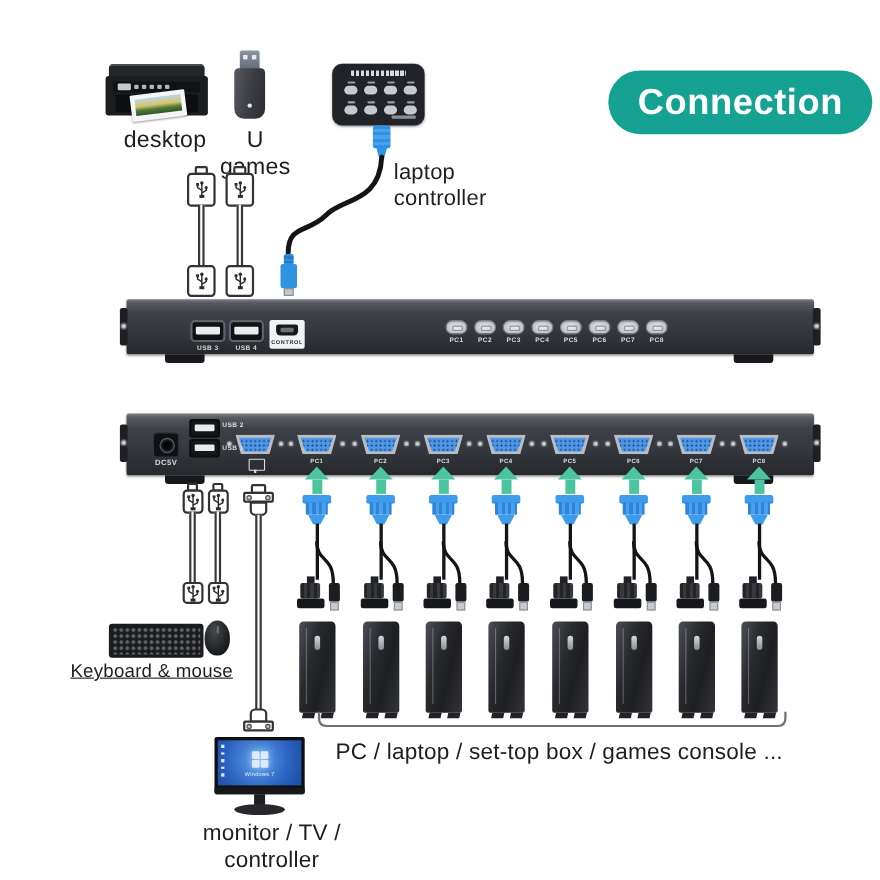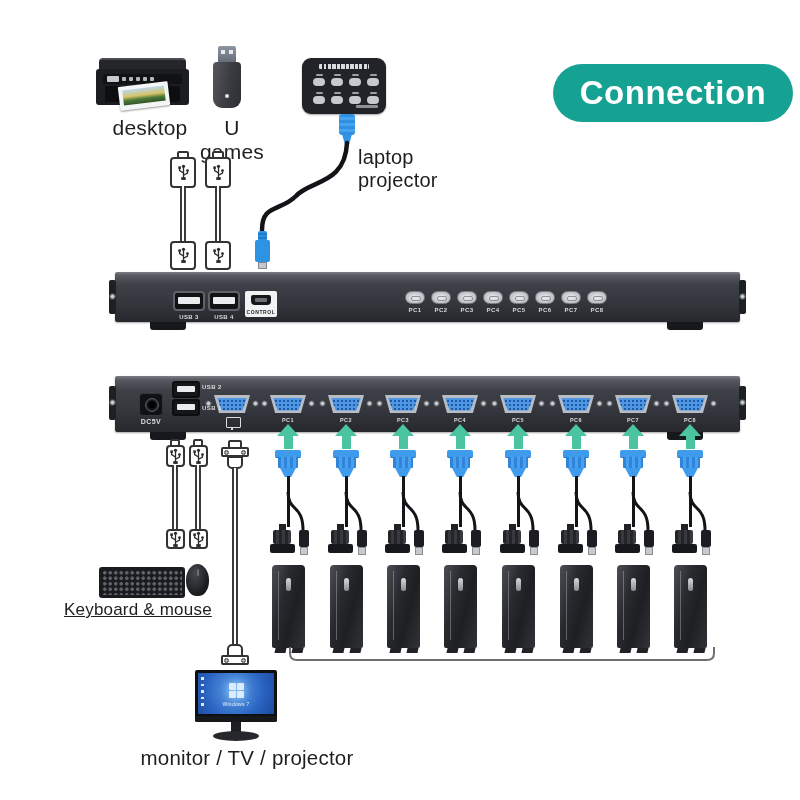--- a/index.html
+++ b/index.html
@@ -194,21 +194,21 @@
   <div class="c-plugbody"></div>
   <div class="c-plugtaper"></div>
   <svg class="wire" style="left:250px;top:140px;" width="110" height="100">
     <path d="M97,3 C95,45 60,40 46,56 C30,72 12,64 12,90" stroke="#131417" stroke-width="4.5" fill="none" stroke-linecap="round"></path>
   </svg>
   <div class="c-ministrain"></div>
   <div class="c-minibody"></div>
   <div class="c-minitip"></div>
   <div class="caption" style="left:358px;top:146px;font-size:20px;line-height:23px;">
     <div>laptop</div>
-    <div>projector</div>
+    <div>controller</div>
   </div>
 
   <div id="top-cables">
       <div class="ol oltab" style="left: 176.76px; top: 151px; width: 12.48px; height: 8px;"></div>
       <div class="ol olplug" style="left: 170px; top: 157px; width: 26px; height: 31px;">
         <svg width="13" height="17" viewBox="0 0 14 18">
           <g stroke="#2b2b2b" stroke-width="1.4" fill="none">
             <line x1="7" y1="3" x2="7" y2="15"></line>
             <path d="M7,9.5 L2.8,7 L2.8,5"></path>
             <path d="M7,12 L11.3,9.6 L11.3,7.6"></path>
@@ -553,20 +553,21 @@
       <div class="tower" style="left: 673.5px; top: 565px;">
         <div class="logo"></div>
         <div class="tfoot" style="left: 3px;"></div>
         <div class="tfoot" style="left: 20px;"></div>
       </div>
     </div>
 
   <svg class="wire" style="left:285px;top:645px;" width="434" height="22">
     <path d="M5,2 V8 Q5,15 12,15 H422 Q429,15 429,8 V2" stroke="#6f6f6f" stroke-width="2" fill="none"></path>
   </svg>
+  <div class="caption" style="left:305px;top:672px;font-size:20.5px;">PC / laptop / set-top box / games console ...</div>
 
   <div id="left-cables">
       <div class="ol oltab" style="left: 170.44px; top: 439px; width: 9.12px; height: 8px;"></div>
       <div class="ol olplug" style="left: 165.5px; top: 445px; width: 19px; height: 22px;">
         <svg width="13" height="17" viewBox="0 0 14 18">
           <g stroke="#2b2b2b" stroke-width="1.4" fill="none">
             <line x1="7" y1="3" x2="7" y2="15"></line>
             <path d="M7,9.5 L2.8,7 L2.8,5"></path>
             <path d="M7,12 L11.3,9.6 L11.3,7.6"></path>
           </g>
@@ -653,14 +654,14 @@
           <i></i>
           <i></i>
           <i></i>
         </div>
       <div class="mos">Windows 7</div>
     </div>
     <div class="mbezel"></div>
   </div>
   <div class="mneck"></div>
   <div class="mbase"></div>
-  <div class="caption" style="left:140px;top:746px;width:214px;text-align:center;font-size:20.5px;">monitor / TV / projector</div>
+  <div class="caption" style="left:140px;top:746px;width:214px;text-align:center;font-size:20.5px;">monitor / TV / controller</div>
 </div>
 
 </body></html>

